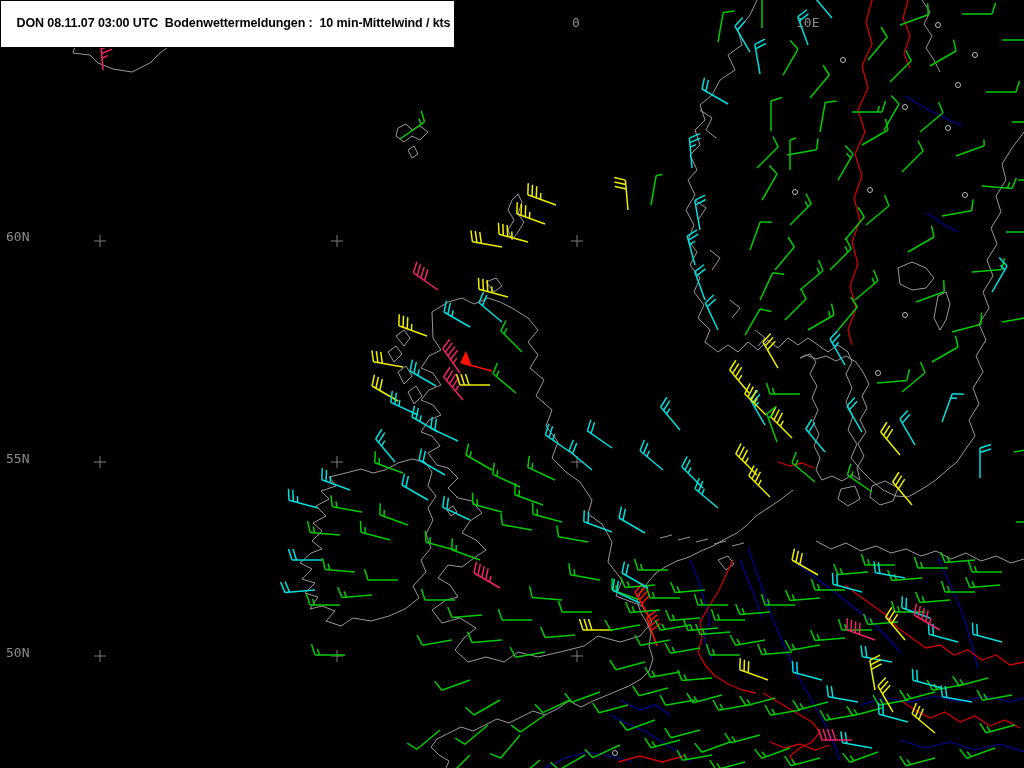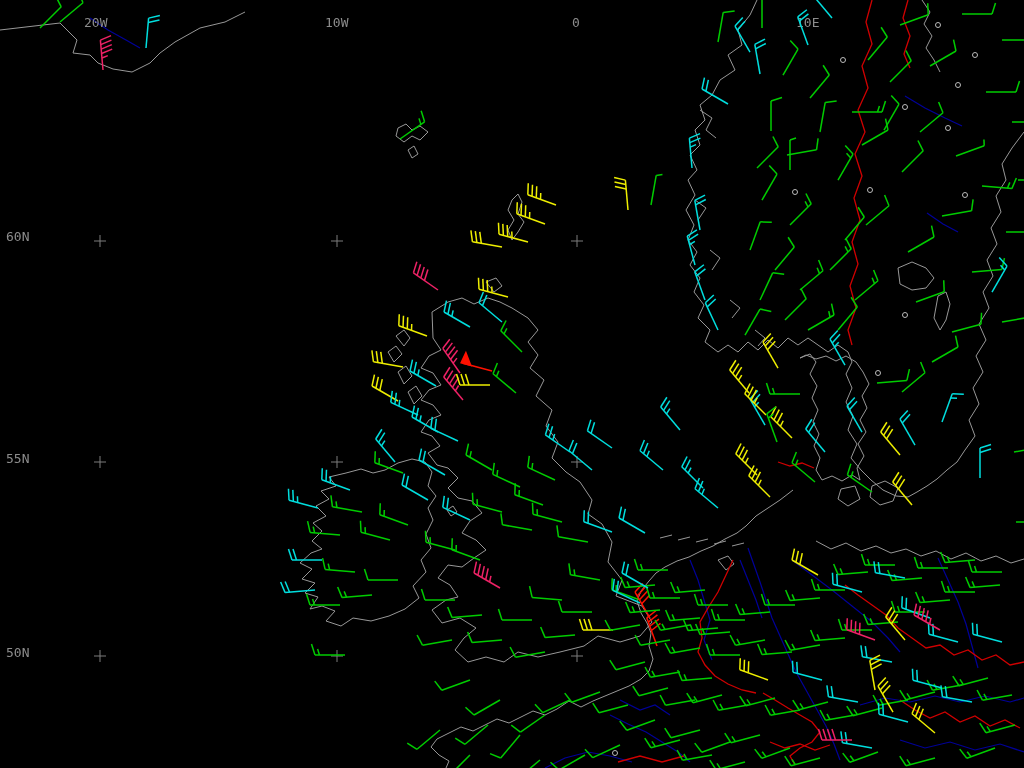--- a/index.html
+++ b/index.html
@@ -14,20 +14,23 @@
   .border{fill:none;stroke:#cf0000;stroke-width:1.3;}
   .river{fill:none;stroke:#000099;stroke-width:1.2;}
   .gridline{stroke:#7d7d7d;stroke-width:1;}
   .gridtext{fill:#8c8c8c;font-family:"DejaVu Sans Mono",monospace;font-size:13px;}
 </style>
 </head>
 <body>
 
 <div id="screen">
 
+  <div id="titlebar">
+    <span>DON 08.11.07 03:00 UTC  Bodenwettermeldungen :  10 min-Mittelwind / kts</span>
+  </div>
 
   <svg id="map" width="1024" height="768" viewBox="0 0 1024 768">
 
     <g>
 
       <polyline class="coast" points="0,30 60,23 77,40 73,53 90,55 98,63 113,69 132,72 150,63 160,53 175,42 200,28 225,22 245,12"></polyline>
 
       <polyline class="coast" points="432,312 448,302 462,298 474,304 488,298 500,302 512,308 528,318 538,330 528,342 538,355 530,368 544,380 536,396 552,410 546,426 558,442 552,458 566,472 580,482 592,500 588,514 602,524 612,542 608,562 622,580 616,596 642,606 652,622 640,636 620,642 598,636 584,646 560,652 538,657 518,652 504,662 486,657 468,662 455,650 464,638 476,628 460,618 442,623 432,610 446,600 458,597 450,585 438,578 448,565 462,567 474,558 486,550 476,540 462,533 470,521 482,513 472,501 458,498 448,488 458,478 448,468 437,465 428,453 440,446 432,436 421,432 429,420 441,415 433,405 421,400 429,390 441,385 433,373 421,368 429,356 441,350 433,338 432,312"></polyline>
 
       <polyline class="coast" points="396,336 404,330 410,338 404,346 396,336"></polyline>

